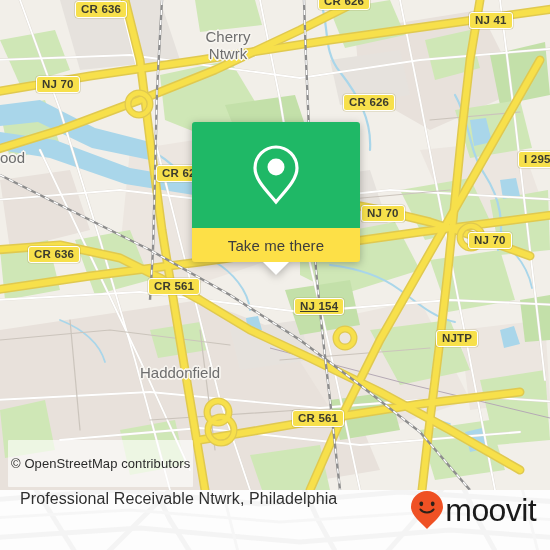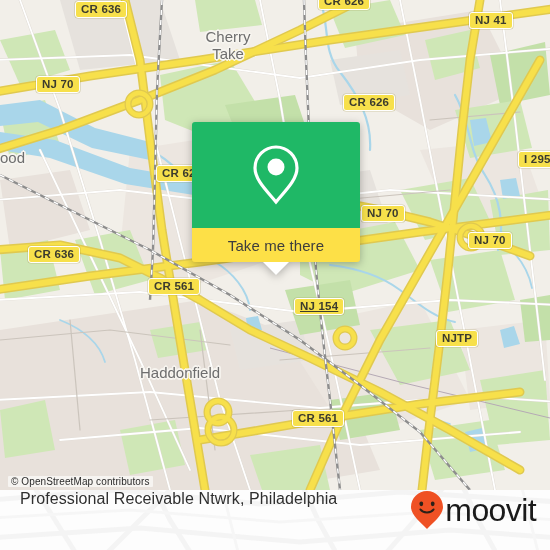--- a/index.html
+++ b/index.html
@@ -12,23 +12,23 @@
 
   
   .map{
     position:absolute;left:0;top:0;width:550px;height:490px;
     background:#f2efe9;overflow:hidden;
   }
   .map-svg{position:absolute;left:0;top:0;width:550px;height:490px;display:block;}
 
   .attrib{
     position:absolute;left:8px;bottom:3px;
-    font-size:10px;color:#2b2b2b;
+    font-size:13px;color:#2b2b2b;
     background:rgba(255,255,255,.62);
-    padding:0 3px;border-radius:1px;
+    padding:16px 3px;border-radius:1px;
     white-space:nowrap;letter-spacing:.1px;
     z-index:5;
   }
 
   
   .plabel{
     position:absolute;
     color:#6e6e6e;
     font-size:15px;
     text-align:center;
@@ -276,21 +276,21 @@
         <path class="raild" stroke-width="1.4" d="M162,0 L157,90 L155,175 L153,250 L150,300"></path>
         <path class="rail" stroke-width="2.4" d="M0,175 L70,210 L150,250 L230,295 L300,340 L360,385 L420,432 L470,490"></path>
         <path class="raild" stroke-width="1.4" d="M0,175 L70,210 L150,250 L230,295 L300,340 L360,385 L420,432 L470,490"></path>
         <path class="rail" stroke-width="2.4" d="M304,0 L306,60 L309,130 L312,200 L316,270 L322,330 L330,400 L340,490"></path>
         <path class="raild" stroke-width="1.4" d="M304,0 L306,60 L309,130 L312,200 L316,270 L322,330 L330,400 L340,490"></path>
       </g>
     </svg>
 
     <div class="plabel" style="left:195px;top:28px;width:66px;">
       <div>Cherry</div>
-      <div>Take</div>
+      <div>Ntwrk</div>
     </div>
     <div class="plabel" style="left:0px;top:149px;">ood</div>
     <div class="plabel" style="left:140px;top:364px;">Haddonfield</div>
 
     <div class="shield" style="left:75px;top:1px;">CR 636</div>
     <div class="shield" style="left:318px;top:-7px;">CR 626</div>
     <div class="shield" style="left:469px;top:12px;">NJ 41</div>
     <div class="shield" style="left:36px;top:76px;">NJ 70</div>
     <div class="shield" style="left:343px;top:94px;">CR 626</div>
     <div class="shield" style="left:156px;top:165px;">CR 62</div>

